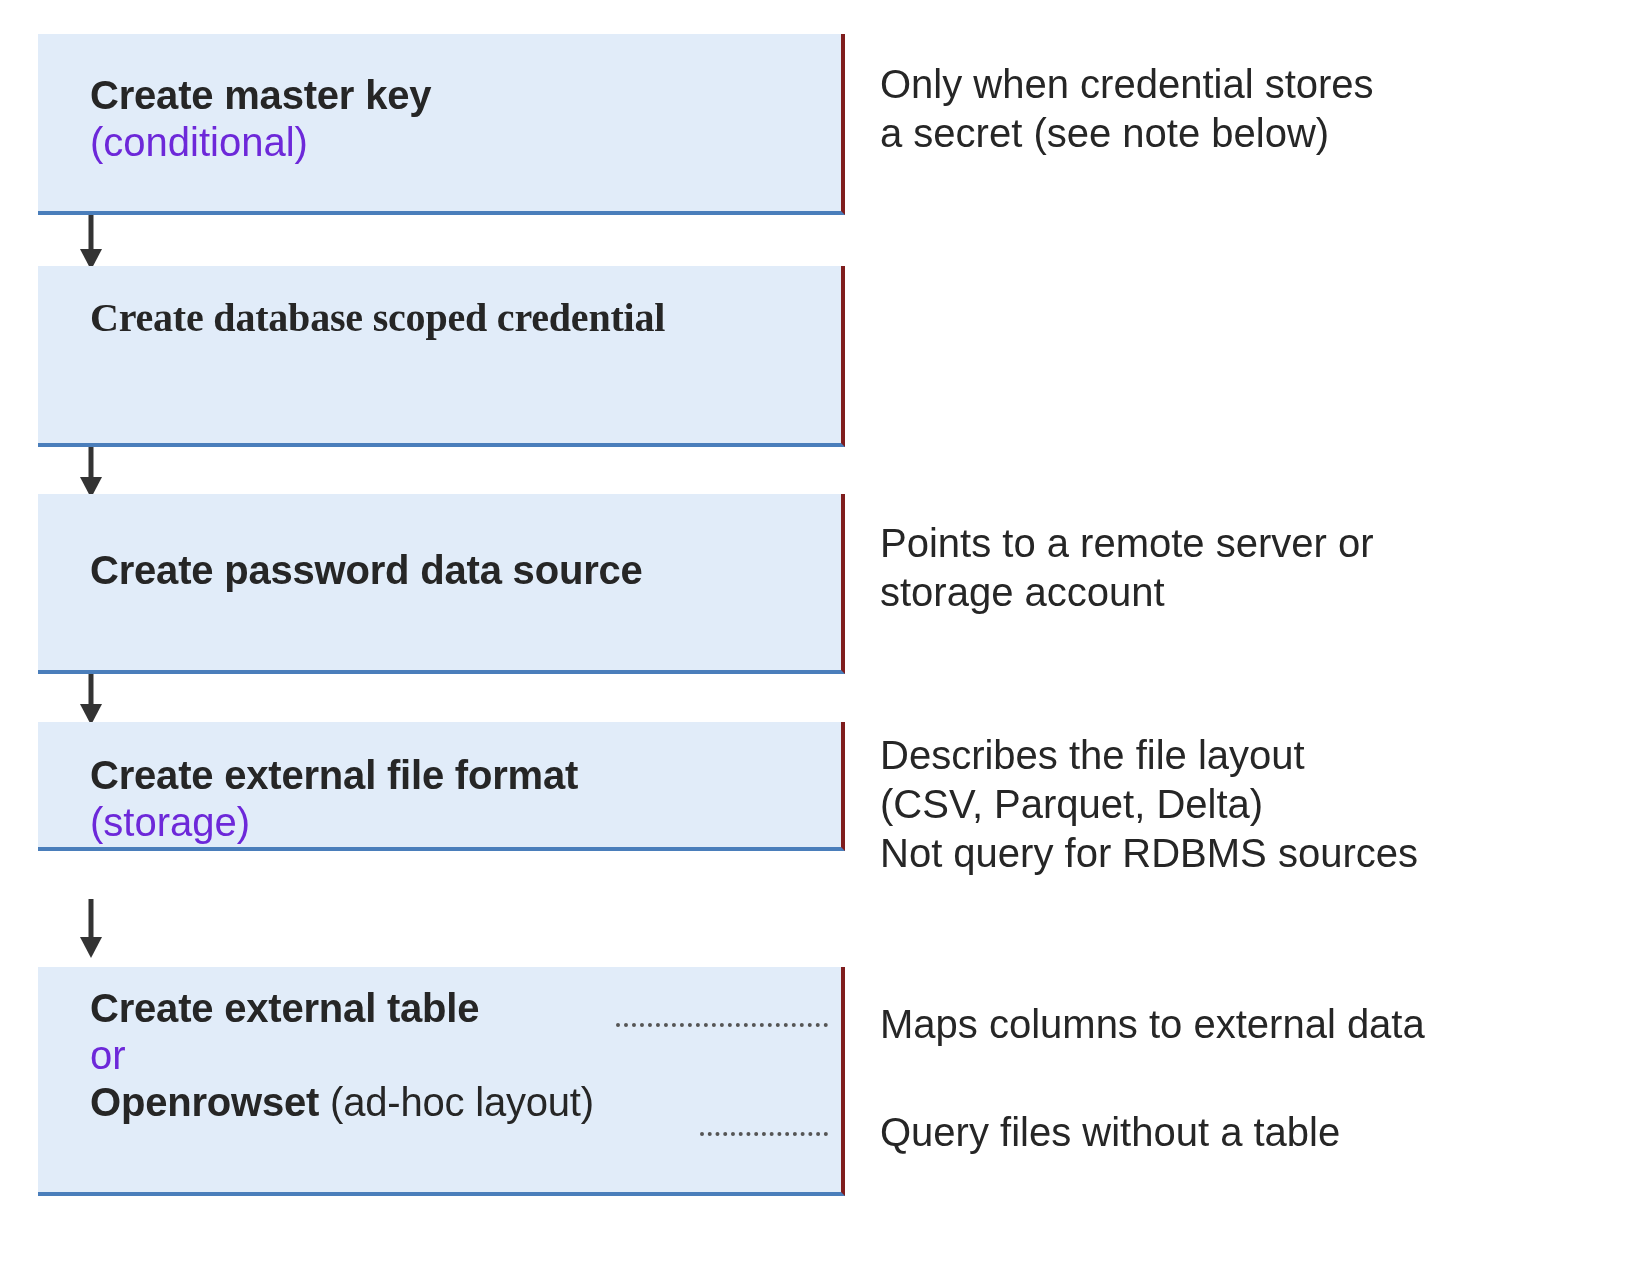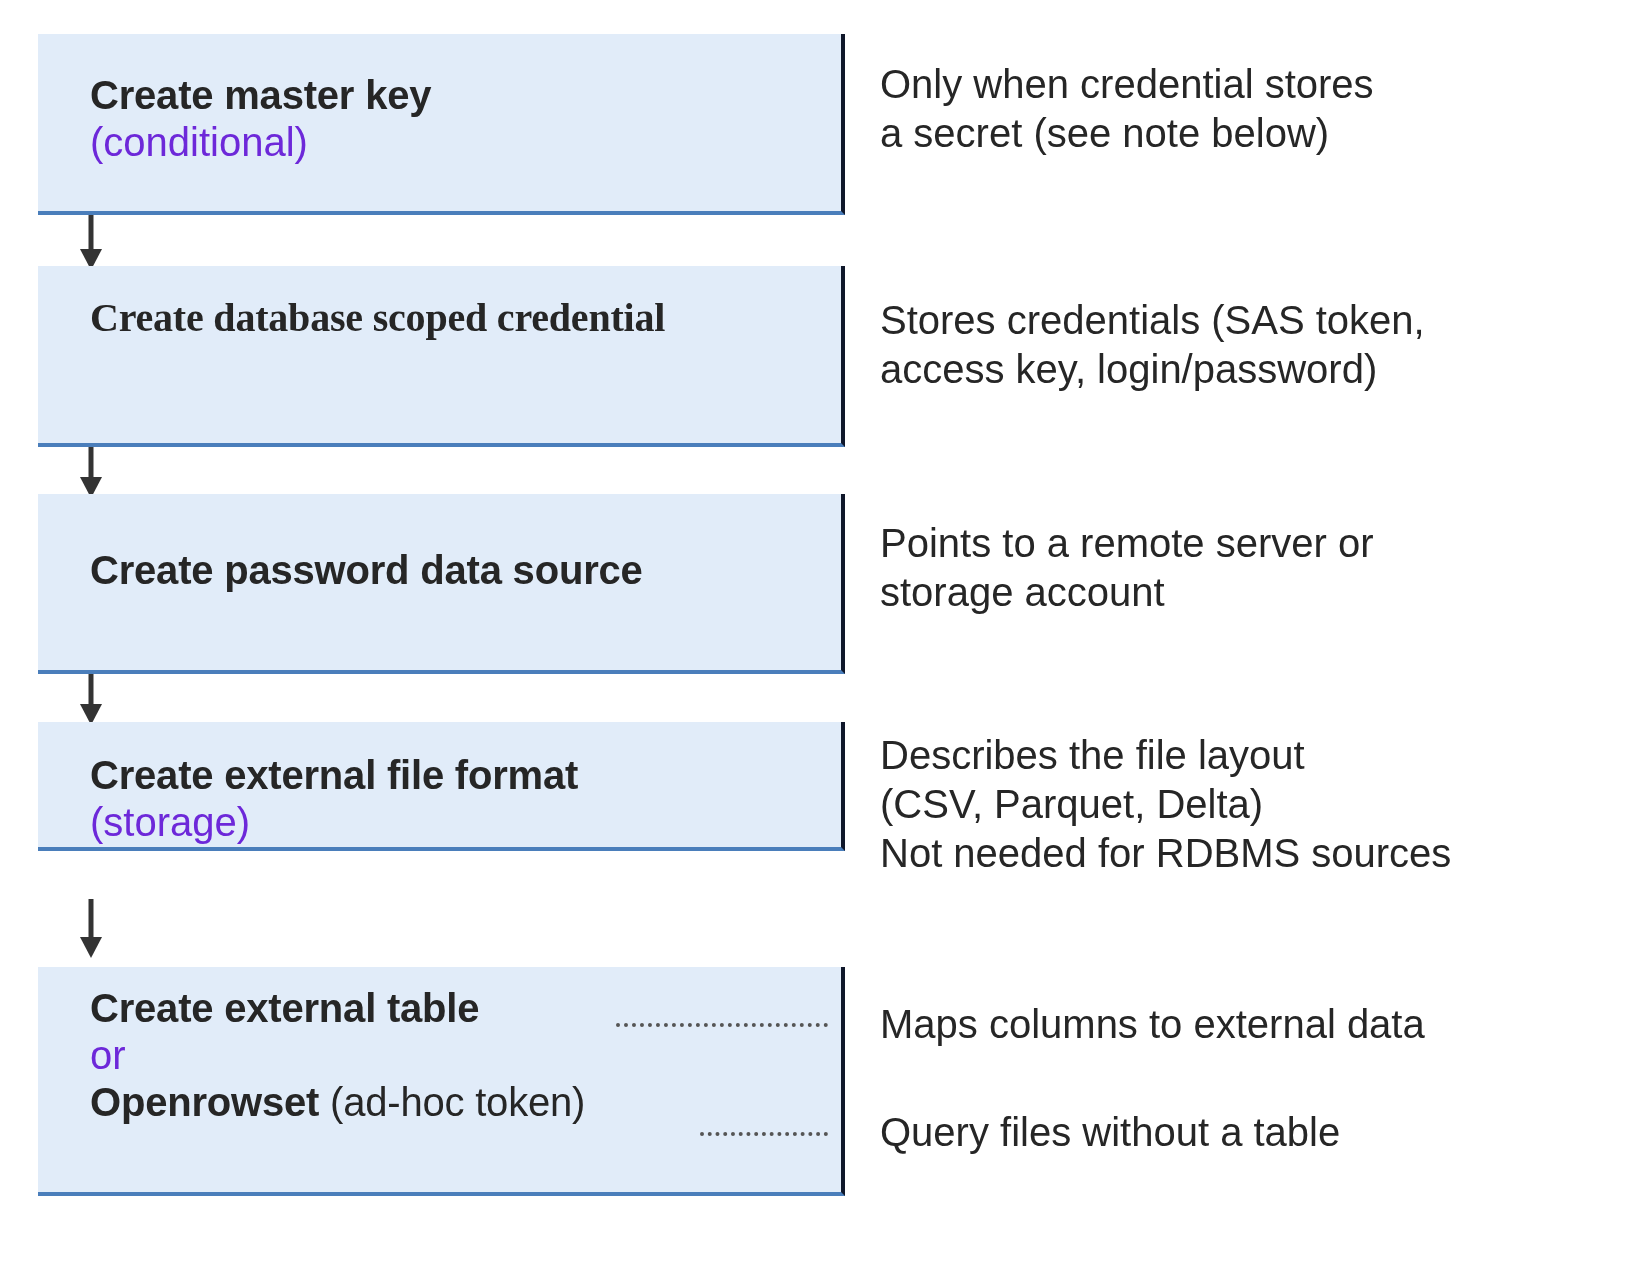--- a/index.html
+++ b/index.html
@@ -19,21 +19,21 @@
     width: 1638px;
     height: 1284px;
   }
 
   
   .step {
     position: absolute;
     left: 38px;
     width: 807px;
     background: #e1ecf9;
-    border-right: 4px solid #0f172a;
+    border-right: 4px solid #7f1d1d;
     border-bottom: 4px solid #4a7ebb;
     box-sizing: border-box;
   }
   .step-inner {
     position: absolute;
     left: 52px;
     right: 14px;
   }
   .step-title {
     font-weight: bold;
@@ -125,22 +125,20 @@
       <line x1="13" y1="0" x2="13" y2="36" stroke="#333333" stroke-width="5"></line>
       <polygon points="2,34 24,34 13,55" fill="#333333"></polygon>
     </svg>
   </div>
 
   <div class="step" id="step-2">
     <div class="step-inner">
       <div class="step-title">Create database scoped credential</div>
     </div>
   </div>
-  <div class="note" id="note-2">Stores credentials (SAS token,
-access key, login/password)</div>
 
   <div class="arrow" id="arrow-2">
     <svg width="26" height="52" viewBox="0 0 26 52" aria-hidden="true">
       <line x1="13" y1="0" x2="13" y2="32" stroke="#333333" stroke-width="5"></line>
       <polygon points="2,30 24,30 13,51" fill="#333333"></polygon>
     </svg>
   </div>
 
   <div class="step" id="step-3">
     <div class="step-inner">
@@ -158,34 +156,34 @@
   </div>
 
   <div class="step" id="step-4">
     <div class="step-inner">
       <div class="step-title">Create external file format</div>
       <div class="step-sub">(storage)</div>
     </div>
   </div>
   <div class="note" id="note-4">Describes the file layout
 (CSV, Parquet, Delta)
-Not needed for RDBMS sources</div>
+Not query for RDBMS sources</div>
 
   <div class="arrow" id="arrow-4">
     <svg width="26" height="60" viewBox="0 0 26 60" aria-hidden="true">
       <line x1="13" y1="0" x2="13" y2="40" stroke="#333333" stroke-width="5"></line>
       <polygon points="2,38 24,38 13,59" fill="#333333"></polygon>
     </svg>
   </div>
 
   <div class="step" id="step-5">
     <div class="step-inner">
       <div class="step-title">Create external table</div>
       <div class="step-sub">or</div>
-      <div class="step-title"><span>Openrowset</span><span class="inline-sub"> (ad-hoc token)</span></div>
+      <div class="step-title"><span>Openrowset</span><span class="inline-sub"> (ad-hoc layout)</span></div>
     </div>
   </div>
 
   <div class="dashed" id="dash-1"></div>
   <div class="dashed" id="dash-2"></div>
 
   <div class="note" id="note-5b">Query files without a table</div>
   <div class="note" id="note-5a">Maps columns to external data</div>
 
 </div>

